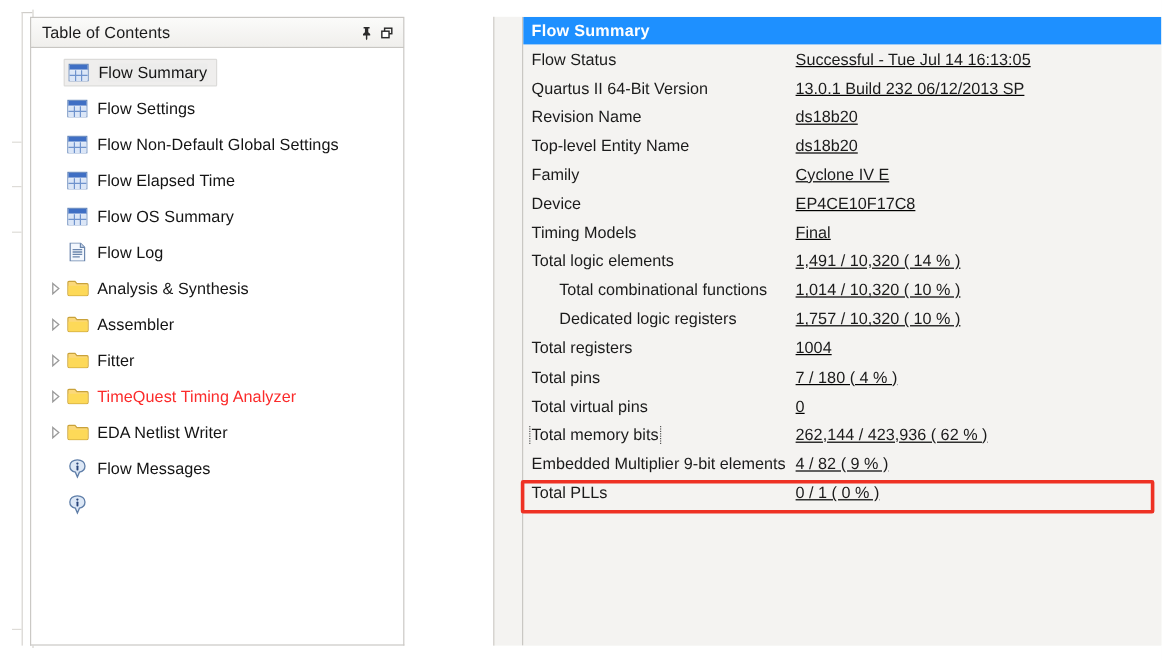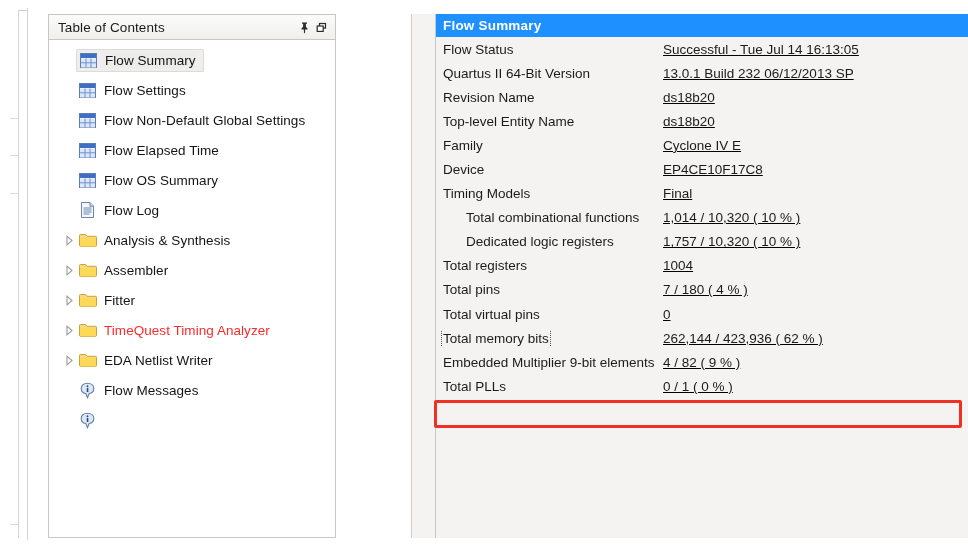--- a/index.html
+++ b/index.html
@@ -39,23 +39,23 @@
     left: 18px;
     top: 10px;
     width: 9px;
     height: 1px;
     background: #cfcdc9;
   }
 
   
   #toc-panel {
     position: absolute;
-    left: 48px;
+    left: 25px;
     top: 14px;
-    width: 288px;
+    width: 312px;
     height: 524px;
     display: flex;
     flex-direction: column;
   }
   #toc-header {
     height: 26px;
     flex: 0 0 26px;
     background: linear-gradient(#fbfbfa, #f0efec);
     border: 1px solid #c8c6c2;
     display: flex;
@@ -464,20 +464,24 @@
           </div>
           <div class="rrow">
             <div class="rlabel"><span class="rlabel-text">Device</span></div>
             <div class="rvalue">EP4CE10F17C8</div>
           </div>
           <div class="rrow">
             <div class="rlabel"><span class="rlabel-text">Timing Models</span></div>
             <div class="rvalue">Final</div>
           </div>
           <div class="rrow">
+            <div class="rlabel"><span class="rlabel-text">Total logic elements</span></div>
+            <div class="rvalue">1,491 / 10,320 ( 14 % )</div>
+          </div>
+          <div class="rrow">
             <div class="rlabel indent"><span class="rlabel-text">Total combinational functions</span></div>
             <div class="rvalue">1,014 / 10,320 ( 10 % )</div>
           </div>
           <div class="rrow">
             <div class="rlabel indent"><span class="rlabel-text">Dedicated logic registers</span></div>
             <div class="rvalue">1,757 / 10,320 ( 10 % )</div>
           </div>
           <div class="rrow">
             <div class="rlabel"><span class="rlabel-text">Total registers</span></div>
             <div class="rvalue">1004</div>

